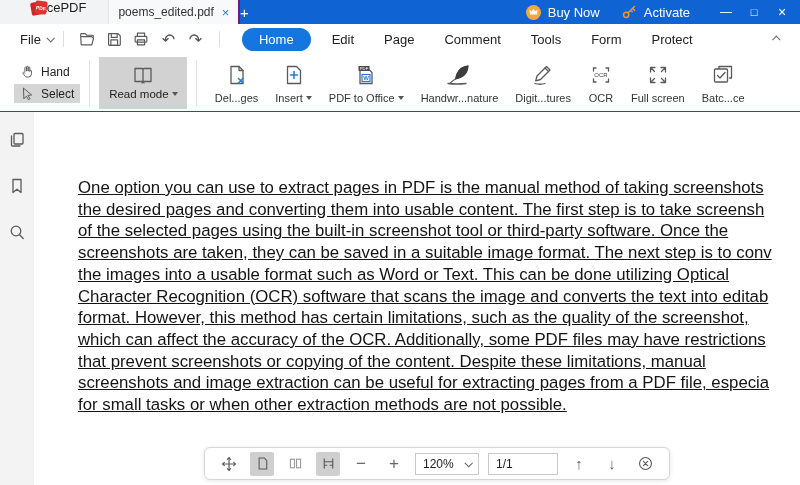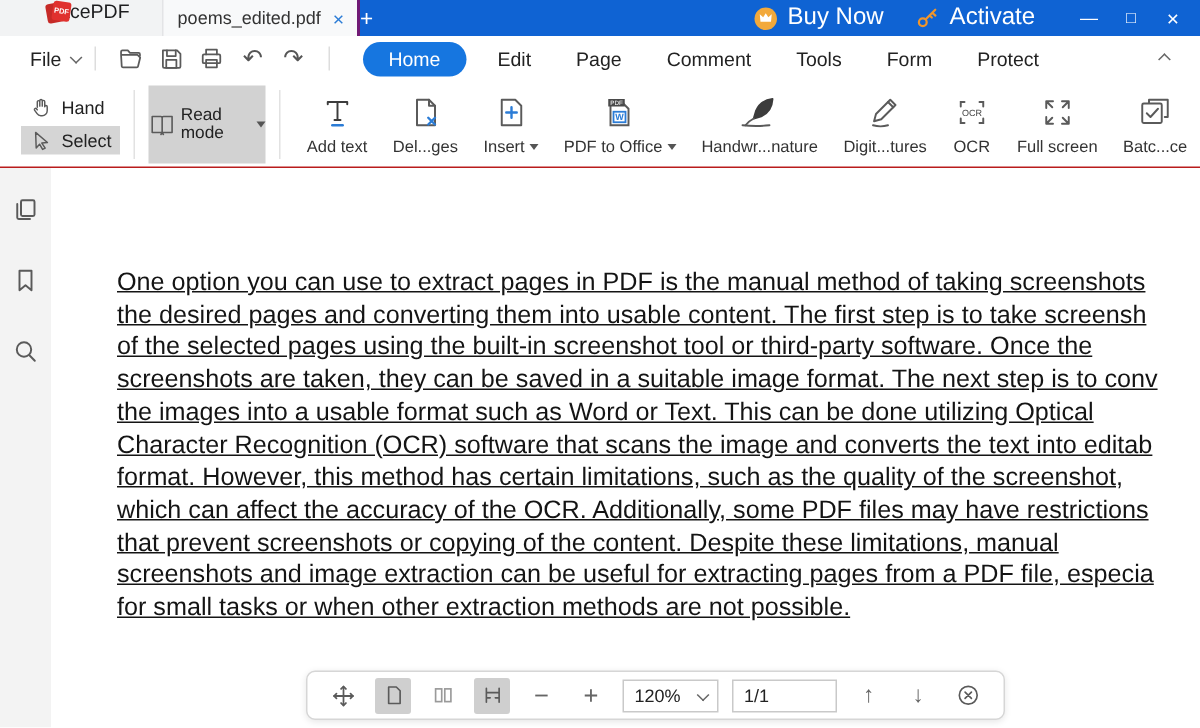--- a/index.html
+++ b/index.html
@@ -18,21 +18,21 @@
   .app-name { font-size:13px; color:#1d1d1f; }
   .tab { display:flex; align-items:center; margin-left:22px; height:24px; padding:0 9px;
          background:#f8f9fa; border-left:1px solid #e3e4e6; border-right:2px solid #701a75; }
   .tab-title { font-size:12px; color:#333; margin-right:8px; }
   .tab-close { font-size:13px; color:#2b7cd6; cursor:default; line-height:1; }
   .tb-blue { flex:1; display:flex; align-items:center; color:#fff; }
   .new-tab { font-size:15px; margin-left:16px; cursor:default; }
   .tb-right { margin-left:auto; display:flex; align-items:center; }
   .crown { width:15px; height:15px; border-radius:50%; background:#f2a93b;
            display:flex; align-items:center; justify-content:center; margin-right:7px; }
-  .tb-link { font-size:16px; margin-right:22px; }
+  .tb-link { font-size:13px; margin-right:22px; }
   .keyicon { margin-right:7px; display:flex; }
   .winbtn { width:28px; text-align:center; font-size:12px; }
   .winbtn.max { font-size:11px; }
   .winbtn.close { font-size:14px; margin-right:4px; }
 
   
   .menubar { display:flex; align-items:center; height:30px; background:#fff; padding:0 12px 0 20px; }
   .file-btn { display:flex; align-items:center; gap:6px; font-size:13px; color:#222; }
   .chev { width:6px; height:6px; border-right:1.4px solid #666; border-bottom:1.4px solid #666;
           transform:rotate(45deg) translateY(-1px); }
@@ -44,21 +44,21 @@
   .nav-item.active { background:#1676e0; color:#fff; border-radius:12px; padding:4px 17px; margin-right:6px; }
   .collapse-btn { margin-left:auto; display:flex; align-items:center; justify-content:center; width:22px; height:22px; }
 
   
   .ribbon { display:flex; align-items:center; height:58px; border-bottom:1px solid #b91c1c;
             background:#fff; padding-left:14px; }
   .hs-group { display:flex; flex-direction:column; gap:3px; }
   .hs-row { display:flex; align-items:center; gap:6px; font-size:12px; color:#222; padding:2px 6px; }
   .hs-row.selected { background:#d5d5d5; }
   .rsep { width:1px; height:46px; background:#e2e2e2; margin:0 9px; }
-  .readmode { width:88px; height:52px; background:#d2d2d2; display:flex; flex-direction:row;
+  .readmode { width:88px; height:52px; background:#d2d2d2; display:flex; flex-direction:column;
               align-items:center; justify-content:center; gap:3px; font-size:11.5px; color:#222; }
   .rm-label { display:flex; align-items:center; gap:3px; }
   .tri { width:0; height:0; border-left:3.5px solid transparent; border-right:3.5px solid transparent;
          border-top:4.5px solid #555; }
   .tool-item { display:flex; flex-direction:column; align-items:center; justify-content:center;
                gap:4px; font-size:11px; color:#333; margin:0 8.5px; white-space:nowrap; }
   .tool-item .lbl { display:flex; align-items:center; gap:3px; }
   svg.ic { stroke:#5a5a5a; fill:none; stroke-width:1.3; stroke-linecap:round; stroke-linejoin:round; }
 
   
@@ -182,27 +182,20 @@
       <path d="M3 3.5 h7 a1 1 0 0 1 1 1 v12 h-8 Z M19 3.5 h-7 a1 1 0 0 0-1 1 v12 h8 Z"></path>
         <path d="M11 16.5 l-1 1.5 M11 16.5 l1 1.5"></path>
     </svg>
     <span class="rm-label">
       <span>Read mode</span>
       <span class="tri"></span>
     </span>
   </div>
   <div class="rsep"></div>
 
-  <div class="tool-item">
-    <svg class="ic" width="26" height="26" viewBox="0 0 26 26">
-      <path d="M6.5 6 h13 M6.5 6 v1.5 M19.5 6 v1.5 M13 6 v12 M11 18 h4" stroke="#3c3c3c"></path>
-      <path d="M9.5 21.5 h7" stroke="#2b7cd6" stroke-width="1.6"></path>
-    </svg>
-    <span class="lbl">Add text</span>
-  </div>
 
   <div class="tool-item">
     <svg class="ic" width="26" height="26" viewBox="0 0 26 26">
       <path d="M7 4.5 h8 l4 4 V21.5 H7 Z"></path>
         <path d="M15 4.5 V8.5 h4"></path>
       <path d="M14.5 16.5 l4.5 4.5 M19 16.5 l-4.5 4.5" stroke="#2b7cd6" stroke-width="1.6"></path>
     </svg>
     <span class="lbl">Del...ges</span>
   </div>
 

